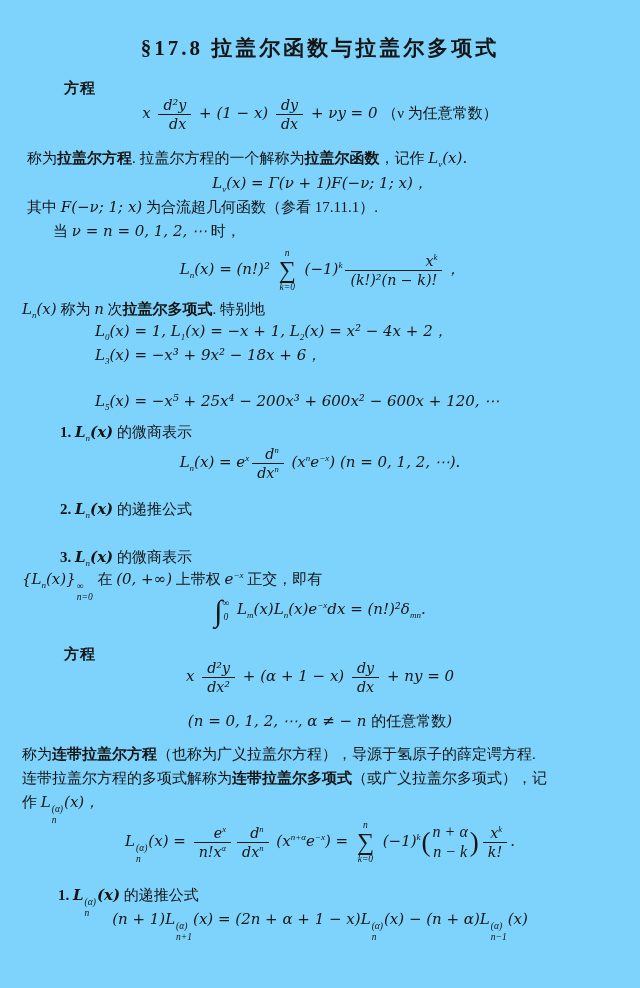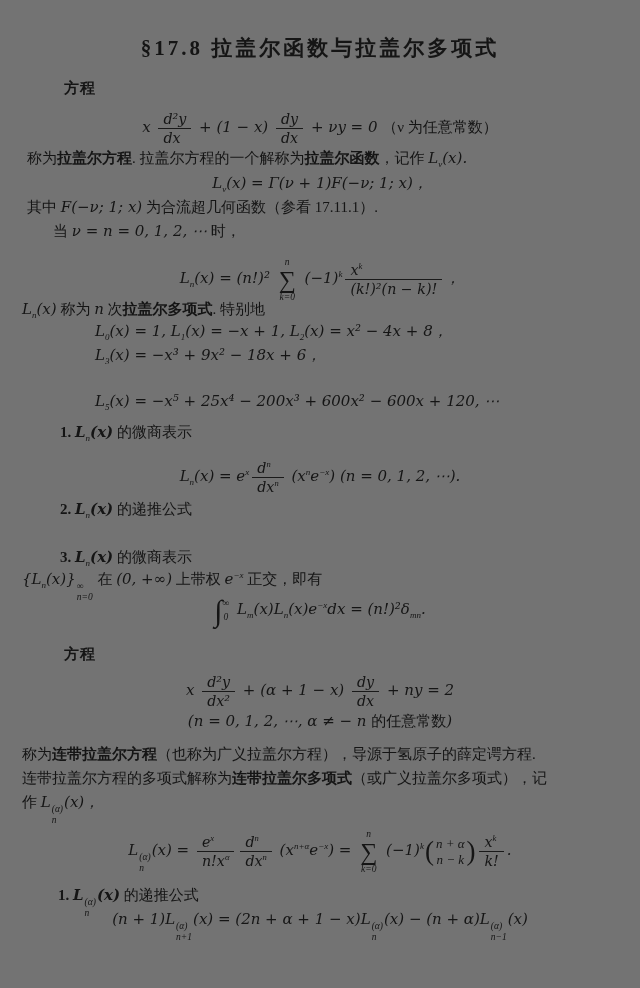--- a/index.html
+++ b/index.html
@@ -4,54 +4,54 @@
 <style>
   * { margin:0; padding:0; box-sizing:border-box; }
   html,body { width:640px; height:988px; }
   body {
     background:#efeeea;
     font-family:"Liberation Serif","DejaVu Serif",serif;
     color:#151515;
   }
   .page {
     position:relative; width:640px; height:988px; overflow:hidden;
-    background:#737373;
+    background:#7dd3fc;
   }
   .title {
     position:absolute; top:34px; left:0; right:0;
     text-align:center; font-size:21px; font-weight:bold; letter-spacing:3px;
   }
   .ln { position:absolute; font-size:15px; line-height:1.3; white-space:nowrap; }
   .ctr { left:0; right:0; text-align:center; }
   .lbl { font-weight:bold; letter-spacing:1px; }
   .pgnum { font-weight:bold; font-size:14px; letter-spacing:2px; }
 
   
   .tx { font-style:italic; font-family:"DejaVu Serif",serif; }
   .tc { font-style:normal; }
   .tb { font-weight:bold; }
   sup,sub { font-size:0.6em; font-style:italic; }
 
-  .tfrac { display:inline-flex; flex-direction:column; vertical-align:middle; text-align:left; margin:14px 3px; font-size:0.95em; }
+  .tfrac { display:inline-flex; flex-direction:column; vertical-align:middle; text-align:right; margin:0 3px; font-size:0.95em; }
   .fn { display:block; padding:0 5px 1px; border-bottom:1.5px solid #1a1a1a; line-height:1.15; }
   .fd { display:block; padding:1px 5px 0; line-height:1.15; }
 
   .tbig { display:inline-flex; flex-direction:column; align-items:center; vertical-align:middle; margin:0 4px; line-height:1; }
   .bu,.bd { font-size:9.5px; font-style:italic; line-height:1.1; }
   .bo { font-size:24px; line-height:1; font-style:normal; }
 
   .tint { display:inline-flex; vertical-align:middle; margin-right:3px; }
   .io { font-size:30px; line-height:1; font-style:normal; }
   .il { display:inline-flex; flex-direction:column; justify-content:space-between; font-size:9.5px; font-style:italic; padding:1px 0 3px; }
 
   .tss { display:inline-flex; flex-direction:column; align-items:flex-start; font-size:9.5px; line-height:1.15; vertical-align:-0.5em; font-style:italic; margin:0 1px; }
 
   .tbin { display:inline-flex; align-items:center; vertical-align:middle; font-style:italic; margin:0 1px; }
   .bp { font-size:27px; font-style:normal; line-height:0.85; }
-  .bst { display:inline-flex; flex-direction:column; text-align:center; font-size:13px; line-height:1.25; padding:0 2px;font-style:italic; }
+  .bst { display:inline-flex; flex-direction:column; text-align:center; font-size:16px; line-height:1.25; padding:0 2px;font-style:italic; }
 </style>
 </head>
 <body>
 
 <div class="page">
 
   <h1 class="title">§17.8  拉盖尔函数与拉盖尔多项式</h1>
 
   <div class="ln lbl" style="top:79px;left:64px">方程</div>
   <div class="ln ctr" style="top:97px"><span class="tx">x </span><span class="tfrac">
@@ -70,21 +70,21 @@
   <div class="ln ctr" style="top:248px"><span class="tx">L</span><sub>n</sub><span class="tx">(x) = (n!)² </span><span class="tbig">
         <span class="bu">n</span>
         <span class="bo">∑</span>
         <span class="bd">k=0</span>
       </span><span class="tx"> (−1)</span><sup>k</sup><span class="tfrac">
         <span class="fn"><span class="tx">x</span><sup>k</sup></span>
         <span class="fd"><span class="tx">(k!)²(n − k)!</span></span>
       </span><span class="tx">，</span></div>
   <div class="ln" style="top:300px;left:22px"><span class="tx">L</span><sub>n</sub><span class="tx">(x)</span><span class="tc"> 称为 </span><span class="tx">n</span><span class="tc"> 次</span><span class="tc tb">拉盖尔多项式</span><span class="tc">. 特别地</span></div>
 
-  <div class="ln" style="top:322px;left:95px"><span class="tx">L</span><sub>0</sub><span class="tx">(x) = 1,  L</span><sub>1</sub><span class="tx">(x) = −x + 1,  L</span><sub>2</sub><span class="tx">(x) = x² − 4x + 8，</span></div>
+  <div class="ln" style="top:322px;left:95px"><span class="tx">L</span><sub>0</sub><span class="tx">(x) = 1,  L</span><sub>1</sub><span class="tx">(x) = −x + 1,  L</span><sub>2</sub><span class="tx">(x) = x² − 4x + 2，</span></div>
   <div class="ln" style="top:346px;left:95px"><span class="tx">L</span><sub>3</sub><span class="tx">(x) = −x³ + 9x² − 18x + 6，</span></div>
   <div class="ln" style="top:392px;left:95px"><span class="tx">L</span><sub>5</sub><span class="tx">(x) = −x⁵ + 25x⁴ − 200x³ + 600x² − 600x + 120, ⋯</span></div>
 
   <div class="ln" style="top:423px;left:60px"><span class="tc tb">1. </span><span class="tx tb">L</span><sub>n</sub><span class="tx tb">(x)</span><span class="tc"> 的微商表示</span></div>
   <div class="ln ctr" style="top:446px"><span class="tx">L</span><sub>n</sub><span class="tx">(x) = e</span><sup>x</sup><span class="tfrac">
         <span class="fn"><span class="tx">d</span><sup>n</sup></span>
         <span class="fd"><span class="tx">dx</span><sup>n</sup></span>
       </span><span class="tx"> (x</span><sup>n</sup><span class="tx">e</span><sup>−x</sup><span class="tx">)  (n = 0, 1, 2, ⋯).</span></div>
 
   <div class="ln" style="top:500px;left:60px"><span class="tc tb">2. </span><span class="tx tb">L</span><sub>n</sub><span class="tx tb">(x)</span><span class="tc"> 的递推公式</span></div>
@@ -102,21 +102,21 @@
         </span>
       </span><span class="tx"> L</span><sub>m</sub><span class="tx">(x)L</span><sub>n</sub><span class="tx">(x)e</span><sup>−x</sup><span class="tx">dx = (n!)²δ</span><sub>mn</sub><span class="tx">.</span></div>
 
   <div class="ln lbl" style="top:645px;left:64px">方程</div>
   <div class="ln ctr" style="top:660px"><span class="tx">x </span><span class="tfrac">
         <span class="fn"><span class="tx">d²y</span></span>
         <span class="fd"><span class="tx">dx²</span></span>
       </span><span class="tx"> + (α + 1 − x) </span><span class="tfrac">
         <span class="fn"><span class="tx">dy</span></span>
         <span class="fd"><span class="tx">dx</span></span>
-      </span><span class="tx"> + ny = 2</span></div>
+      </span><span class="tx"> + ny = 0</span></div>
   <div class="ln ctr" style="top:712px"><span class="tx">(n = 0, 1, 2, ⋯, α ≠ − n </span><span class="tc">的任意常数</span><span class="tx">)</span></div>
 
   <div class="ln" style="top:769px;left:22px"><span class="tc">连带拉盖尔方程的多项式解称为</span><span class="tc tb">连带拉盖尔多项式</span><span class="tc">（或广义拉盖尔多项式），记</span></div>
   <div class="ln" style="top:745px;left:22px"><span class="tc">称为</span><span class="tc tb">连带拉盖尔方程</span><span class="tc">（也称为广义拉盖尔方程），导源于氢原子的薛定谔方程.</span></div>
   <div class="ln" style="top:793px;left:22px"><span class="tc">作 </span><span class="tx">L</span><span class="tss">
         <span class="ssu">(α)</span>
         <span class="ssd">n</span>
       </span><span class="tx">(x)，</span></div>
 
   <div class="ln ctr" style="top:820px"><span class="tx">L</span><span class="tss">

